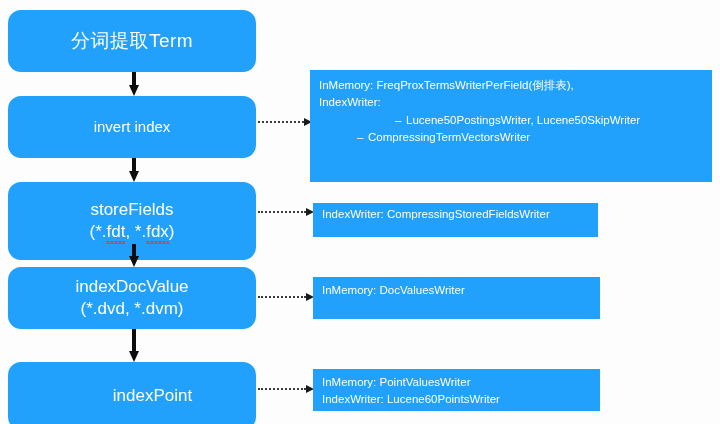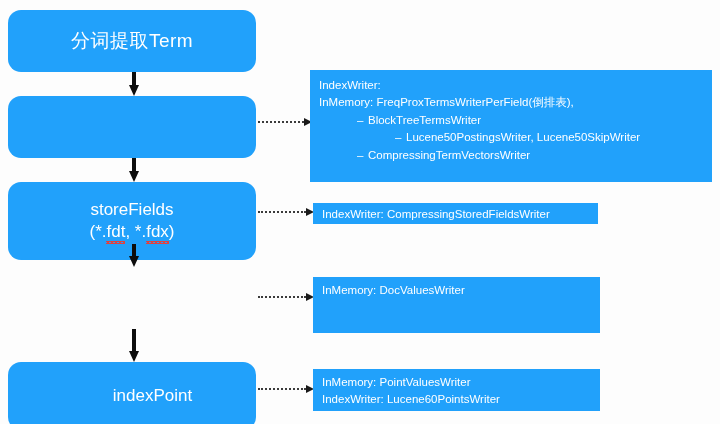--- a/index.html
+++ b/index.html
@@ -142,49 +142,54 @@
     position: absolute;
     background: #21a1fb;
     color: #ffffff;
     box-sizing: border-box;
     font-size: 11.5px;
     line-height: 1.52;
     padding: 7px 8px 7px 9px;
     white-space: nowrap;
   }
   .nb-0 { left: 310px; top: 70px;  width: 402px; height: 112px; }
-  .nb-1 { left: 313px; top: 203px; width: 285px; height: 21px; padding: 3px 8px 3px 9px; }
-  .nb-2 { left: 313px; top: 277px; width: 287px; height: 56px; padding: 5px 8px 5px 9px; }
+  .nb-1 { left: 313px; top: 203px; width: 285px; height: 34px; padding: 3px 8px 3px 9px; }
+  .nb-2 { left: 313px; top: 277px; width: 287px; height: 42px; padding: 5px 8px 5px 9px; }
   .nb-3 { left: 313px; top: 369px; width: 287px; height: 42px; padding: 5px 8px 5px 9px; }
 
   .note-line { display: block; }
   .ind-1 { padding-left: 38px; }
   .ind-2 { padding-left: 76px; }
   .bullet-dash {
     display: inline-block;
     width: 11px;
   }
 </style>
 </head>
 <body>
 
 <div id="canvas">
 
   <div class="flow-box fb-0">
     <span class="flow-line-1">分词提取Term</span>
   </div>
 
   <div class="flow-box fb-1">
+    <span class="flow-line-1">invert index</span>
   </div>
 
   <div class="flow-box fb-2">
     <span class="flow-line-1">storeFields</span>
     <span class="flow-line-2"><span>(*.</span><span class="sp">fdt</span><span>, *.</span><span class="sp">fdx</span><span>)</span></span>
   </div>
 
+  <div class="flow-box fb-3">
+    <span class="flow-line-1">indexDocValue</span>
+    <span class="flow-line-2">(*.dvd, *.dvm)</span>
+  </div>
 
   <div class="flow-box fb-4">
     <span class="flow-line-1">indexPoint</span>
   </div>
 
   <div class="v-arrow va-0">
     <div class="shaft"></div>
     <div class="head"></div>
   </div>
   <div class="v-arrow va-1">
@@ -211,23 +216,22 @@
   <div class="d-conn dc-2">
     <div class="dots"></div>
     <div class="dhead"></div>
   </div>
   <div class="d-conn dc-3">
     <div class="dots"></div>
     <div class="dhead"></div>
   </div>
 
   <div class="note-box nb-0">
+    <span class="note-line"><span>InMemory: FreqProxTermsWriterPerField(倒排表),</span></span>
     <span class="note-line"><span>IndexWriter:</span></span>
-    <span class="note-line"><span>InMemory: FreqProxTermsWriterPerField(倒排表),</span></span>
-    <span class="note-line ind-1"><span class="bullet-dash">–</span><span>BlockTreeTermsWriter</span></span>
     <span class="note-line ind-2"><span class="bullet-dash">–</span><span>Lucene50PostingsWriter, Lucene50SkipWriter</span></span>
     <span class="note-line ind-1"><span class="bullet-dash">–</span><span>CompressingTermVectorsWriter</span></span>
   </div>
 
   <div class="note-box nb-1">
     <span class="note-line"><span>IndexWriter: CompressingStoredFieldsWriter</span></span>
   </div>
 
   <div class="note-box nb-2">
     <span class="note-line"><span>InMemory: DocValuesWriter</span></span>

